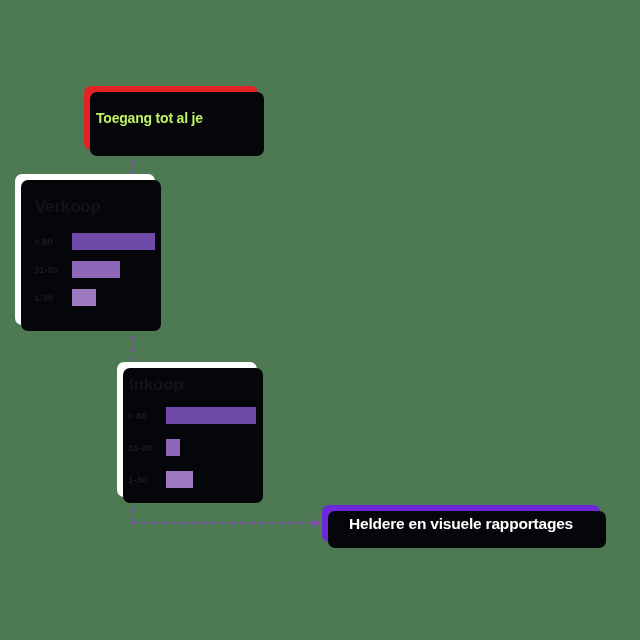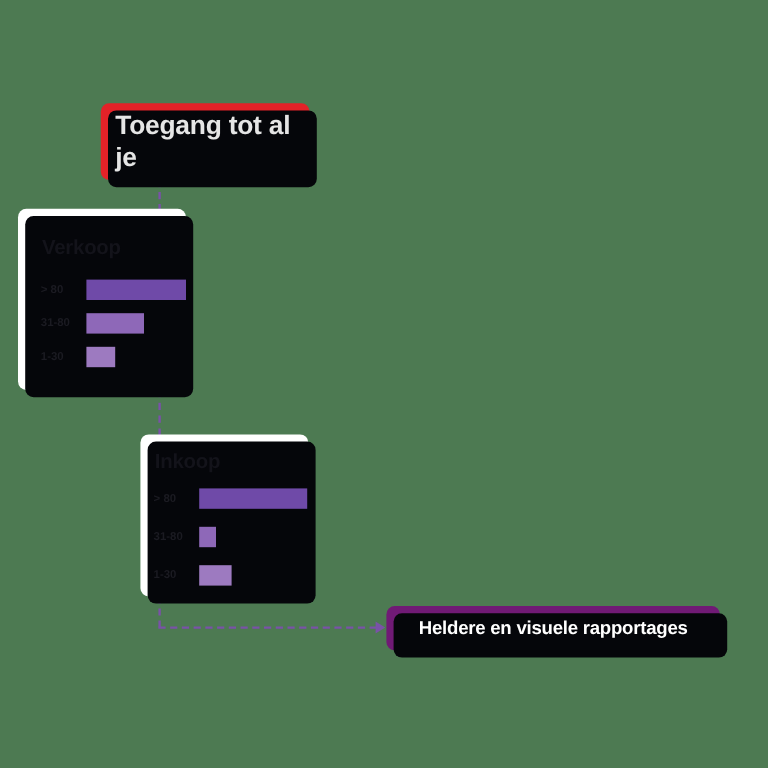--- a/index.html
+++ b/index.html
@@ -73,34 +73,34 @@
     top: 86px;
     width: 174px;
     height: 64px;
     background: #e32228;
     display: flex;
     align-items: center;
     justify-content: flex-start;
     padding: 0 12px;
   }
   #red-callout .txt {
-    color: #e5e5e5;
-    font-size: 22px;
+    color: #bef264;
+    font-size: 14px;
     font-weight: bold;
     line-height: 1.18;
     letter-spacing: -0.2px;
   }
 
   
   #purple-callout {
     left: 322px;
     top: 505px;
     width: 278px;
     height: 37px;
-    background: #701a75;
+    background: #6d28d9;
     display: flex;
     align-items: center;
     justify-content: center;
     padding: 8px 14px;
   }
   #purple-callout .txt {
     color: #ffffff;
     font-size: 15.5px;
     font-weight: bold;
     letter-spacing: -0.2px;

